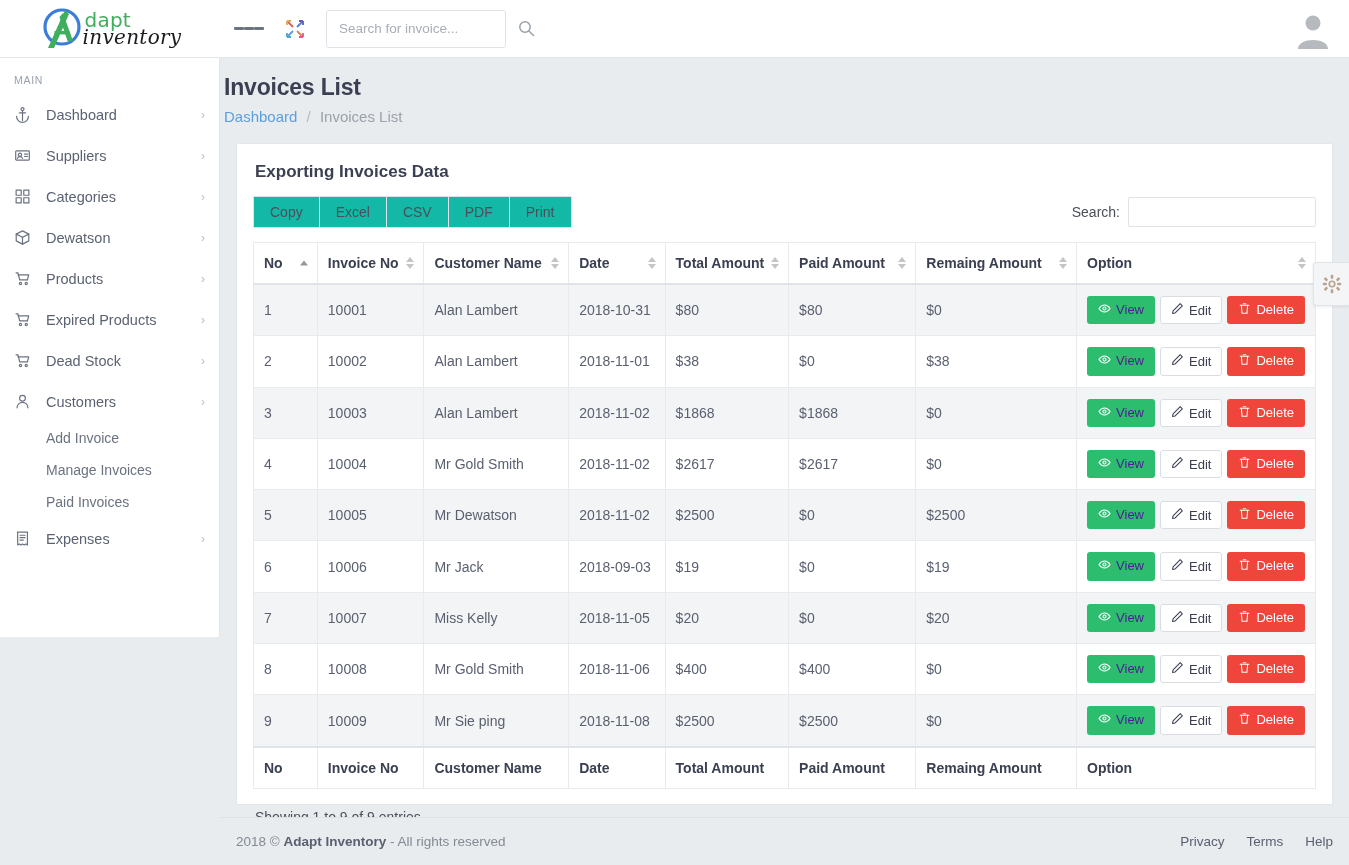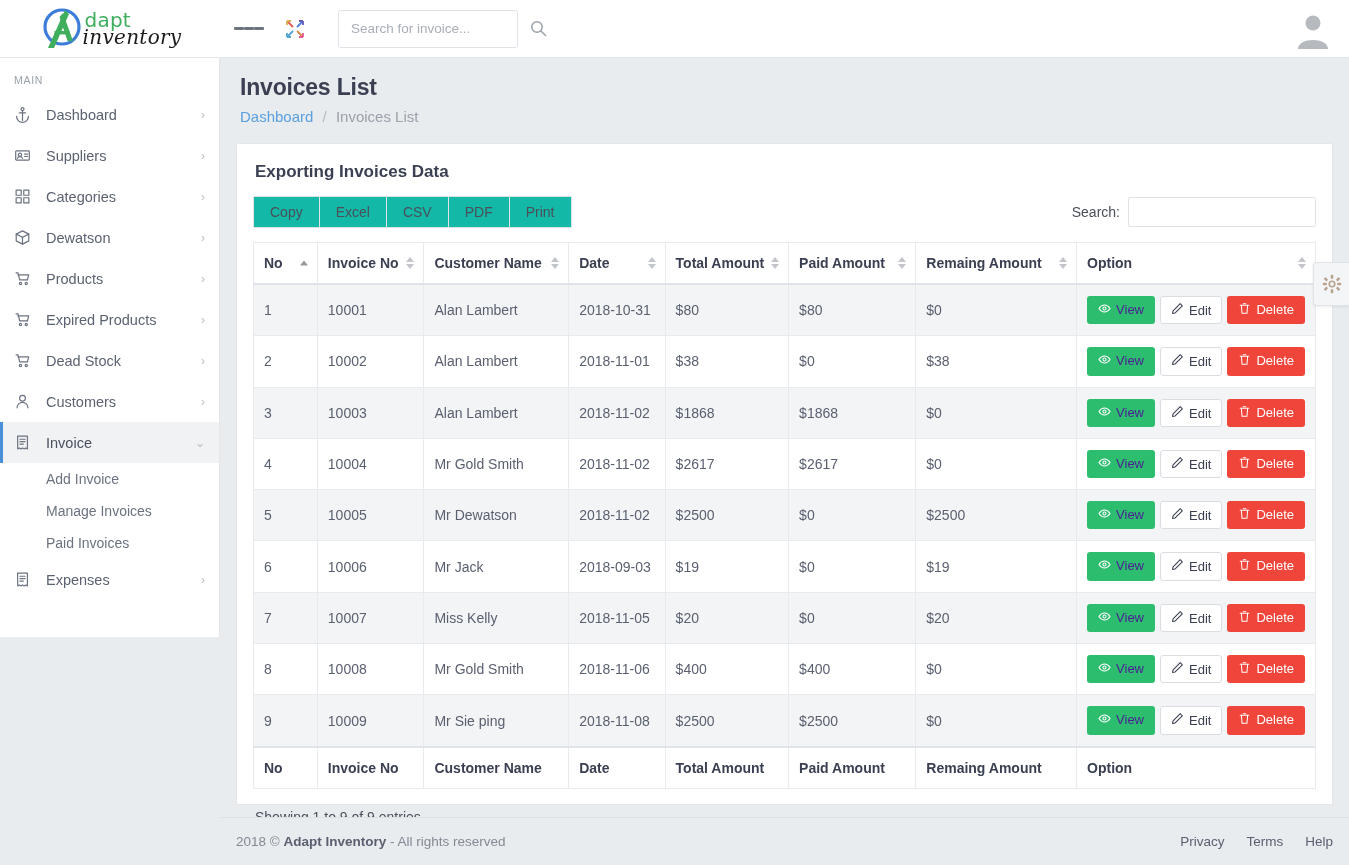--- a/index.html
+++ b/index.html
@@ -47,21 +47,20 @@
     width: 30px; height: 28px;
     display: flex; align-items: center; justify-content: center;
     cursor: pointer; background: none; border: none; padding: 0;
   }
   .hamburger span {
     display: block; width: 24px; height: 3px; background: #6c757d;
     margin: 3px 0; border-radius: 1px;
   }
 
   .search-box {
-    margin-left: 12px;
     width: 180px; height: 38px;
     border: 1px solid #dfe3e8; border-radius: 3px;
     background: #fff;
     display: flex; align-items: center;
     padding: 0 10px;
   }
   .search-box input {
     flex: 1; border: none; outline: none; height: 100%;
     font-size: 13.5px; color: #4a4f5a;
     font-family: "Liberation Sans", sans-serif;
@@ -112,21 +111,21 @@
     cursor: pointer;
   }
 
   
   .content {
     position: absolute; left: 220px; top: 58px;
     width: 1129px; height: 807px;
     background: #e9ecef;
     overflow: hidden;
   }
-  .page-head { padding: 16px 20px 0 20px; }
+  .page-head { padding: 16px 20px 0 4px; }
   .page-title {
     font-size: 23px; font-weight: bold; color: #3a3f51;
     margin: 0 0 7px 0; letter-spacing: -.2px;
   }
   .crumb { font-size: 15px; color: #9aa1ab; }
   .crumb a { color: #5a9fe0; text-decoration: none; cursor: pointer; }
   .crumb .sep { margin: 0 5px; color: #b5bac2; }
 
   .card {
     margin: 18px 16px 0 16px;
@@ -387,30 +386,20 @@
         </div>
         <div class="nav-item">
           <span class="ico">
             <svg width="17" height="17" viewBox="0 0 20 20" fill="none" stroke="#6b7280" stroke-width="1.4" stroke-linecap="round" stroke-linejoin="round">
               <circle cx="10" cy="6.2" r="3.4"></circle>
               <path d="M3.6 17.4 a6.4 6.4 0 0 1 12.8 0"></path>
             </svg>
           </span>
           <span class="lbl">Customers</span>
           <span class="arw">›</span>
-        </div>
-        <div class="nav-item active">
-          <span class="ico">
-            <svg width="17" height="17" viewBox="0 0 20 20" fill="none" stroke="#6b7280" stroke-width="1.4" stroke-linecap="round" stroke-linejoin="round">
-              <path d="M4.2 2.4 h11.6 v15.2 l-1.9-1.2 -1.9 1.2 -1.9-1.2 -1.9 1.2 -1.9-1.2 -1.9 1.2 Z"></path>
-              <path d="M7 6.2 h6 M7 9 h6 M7 11.8 h4"></path>
-            </svg>
-          </span>
-          <span class="lbl">Invoice</span>
-          <span class="arw">⌄</span>
         </div>
       </div>
     <div id="nav-sub">
         <div class="sub-item">Add Invoice</div>
         <div class="sub-item">Manage Invoices</div>
         <div class="sub-item">Paid Invoices</div>
       </div>
     <div id="nav-after">
         <div class="nav-item">
           <span class="ico">

